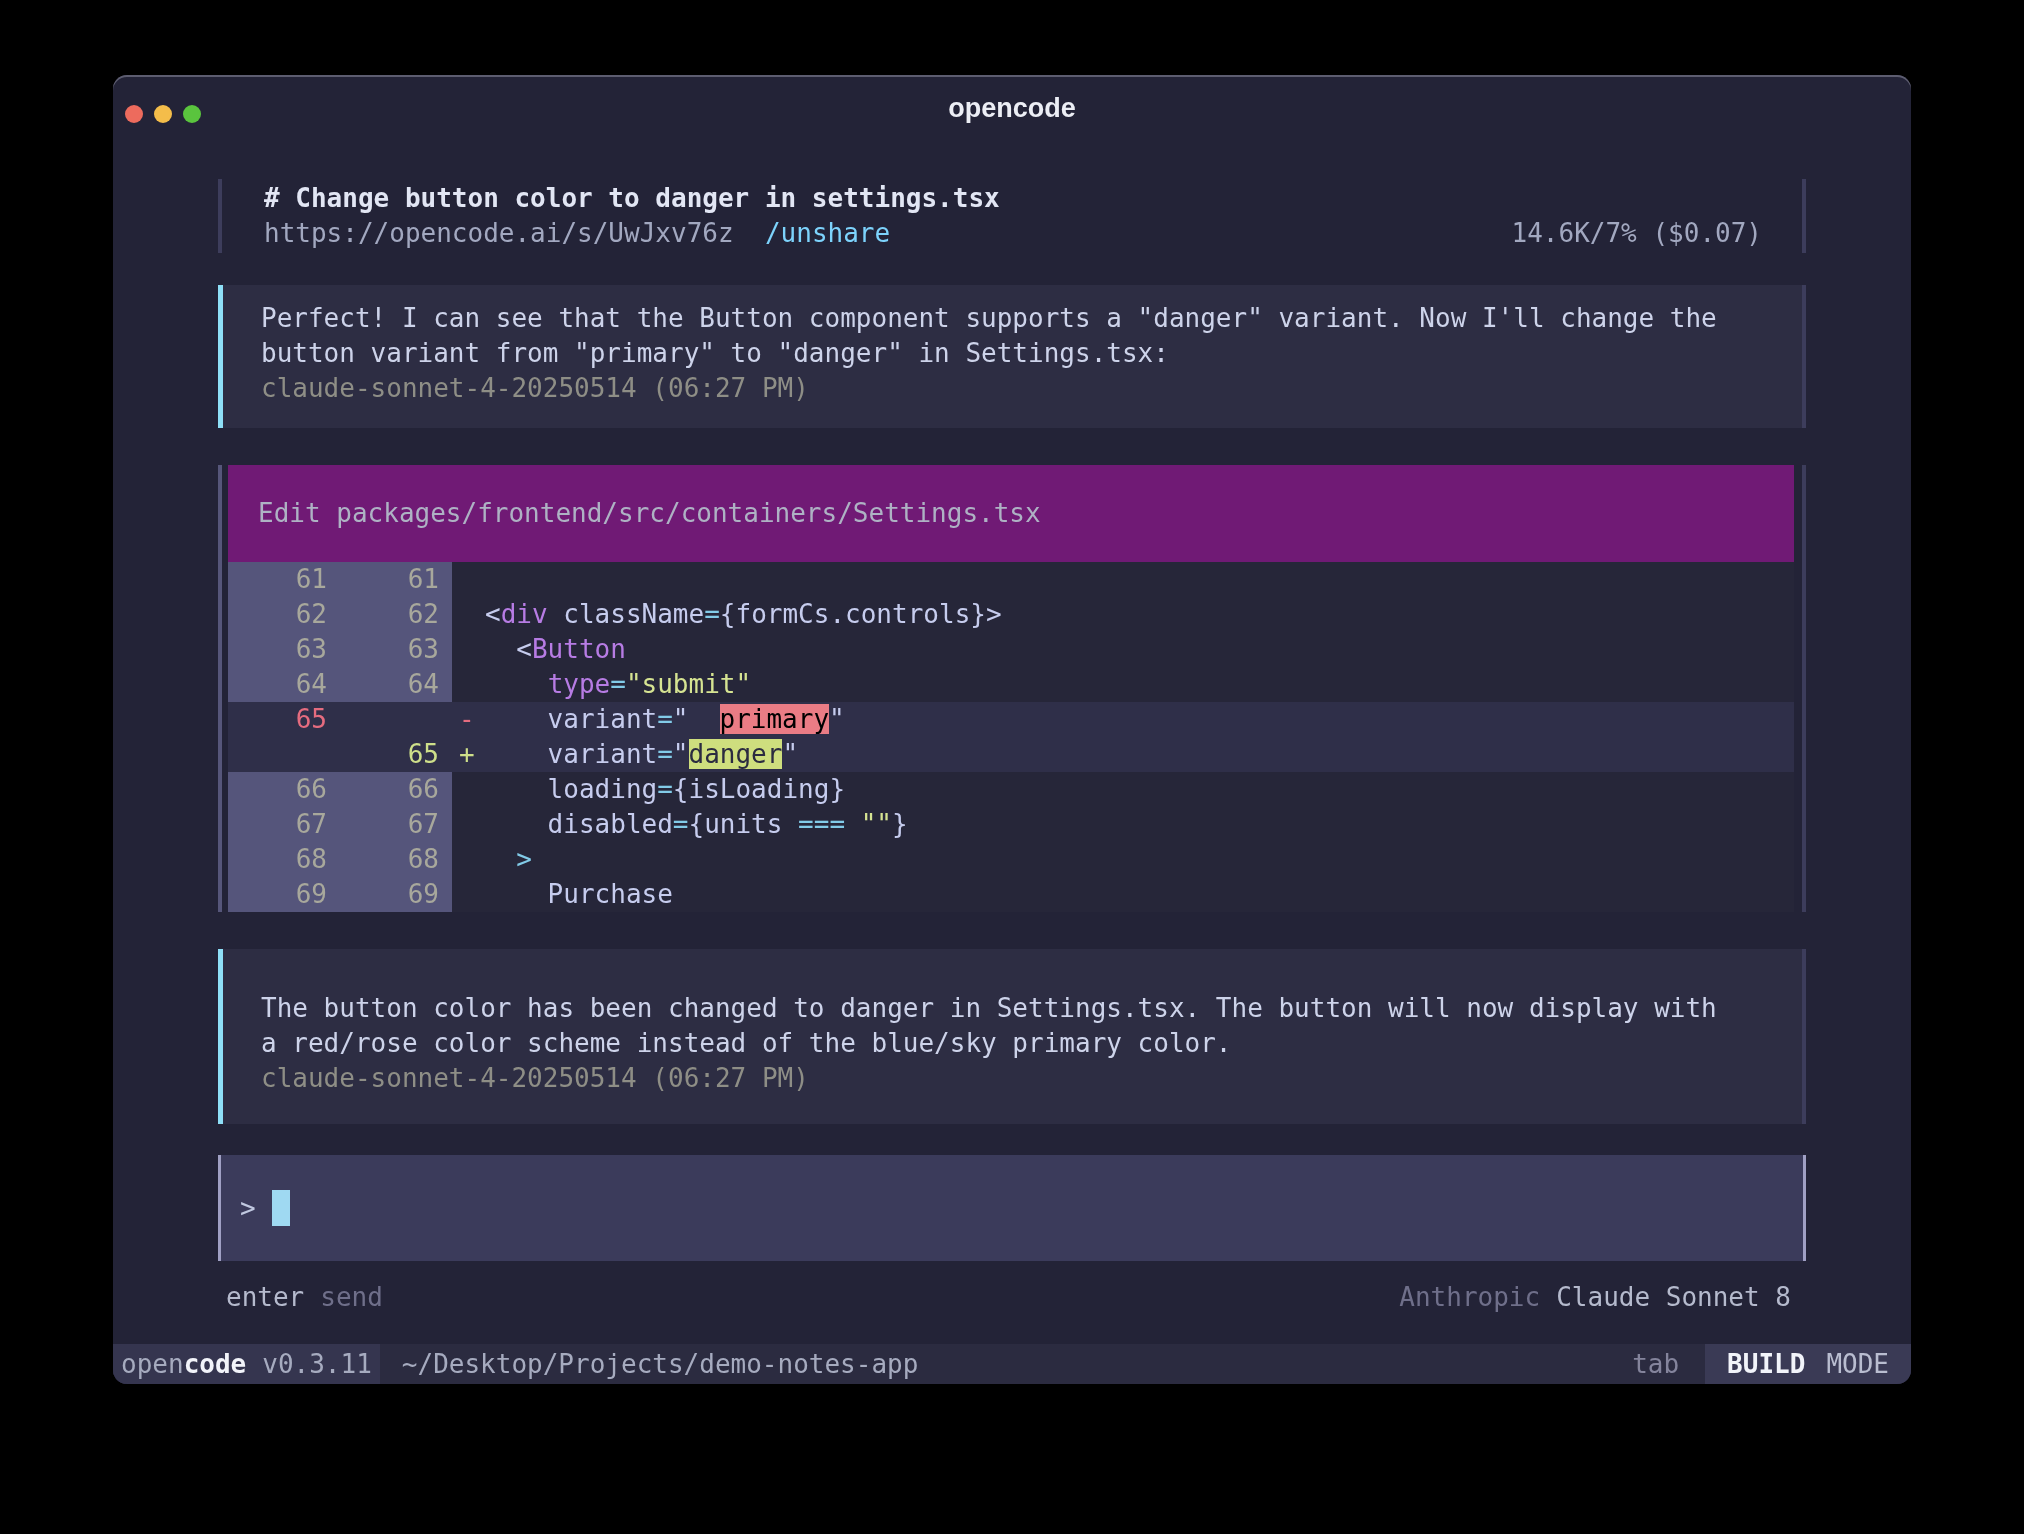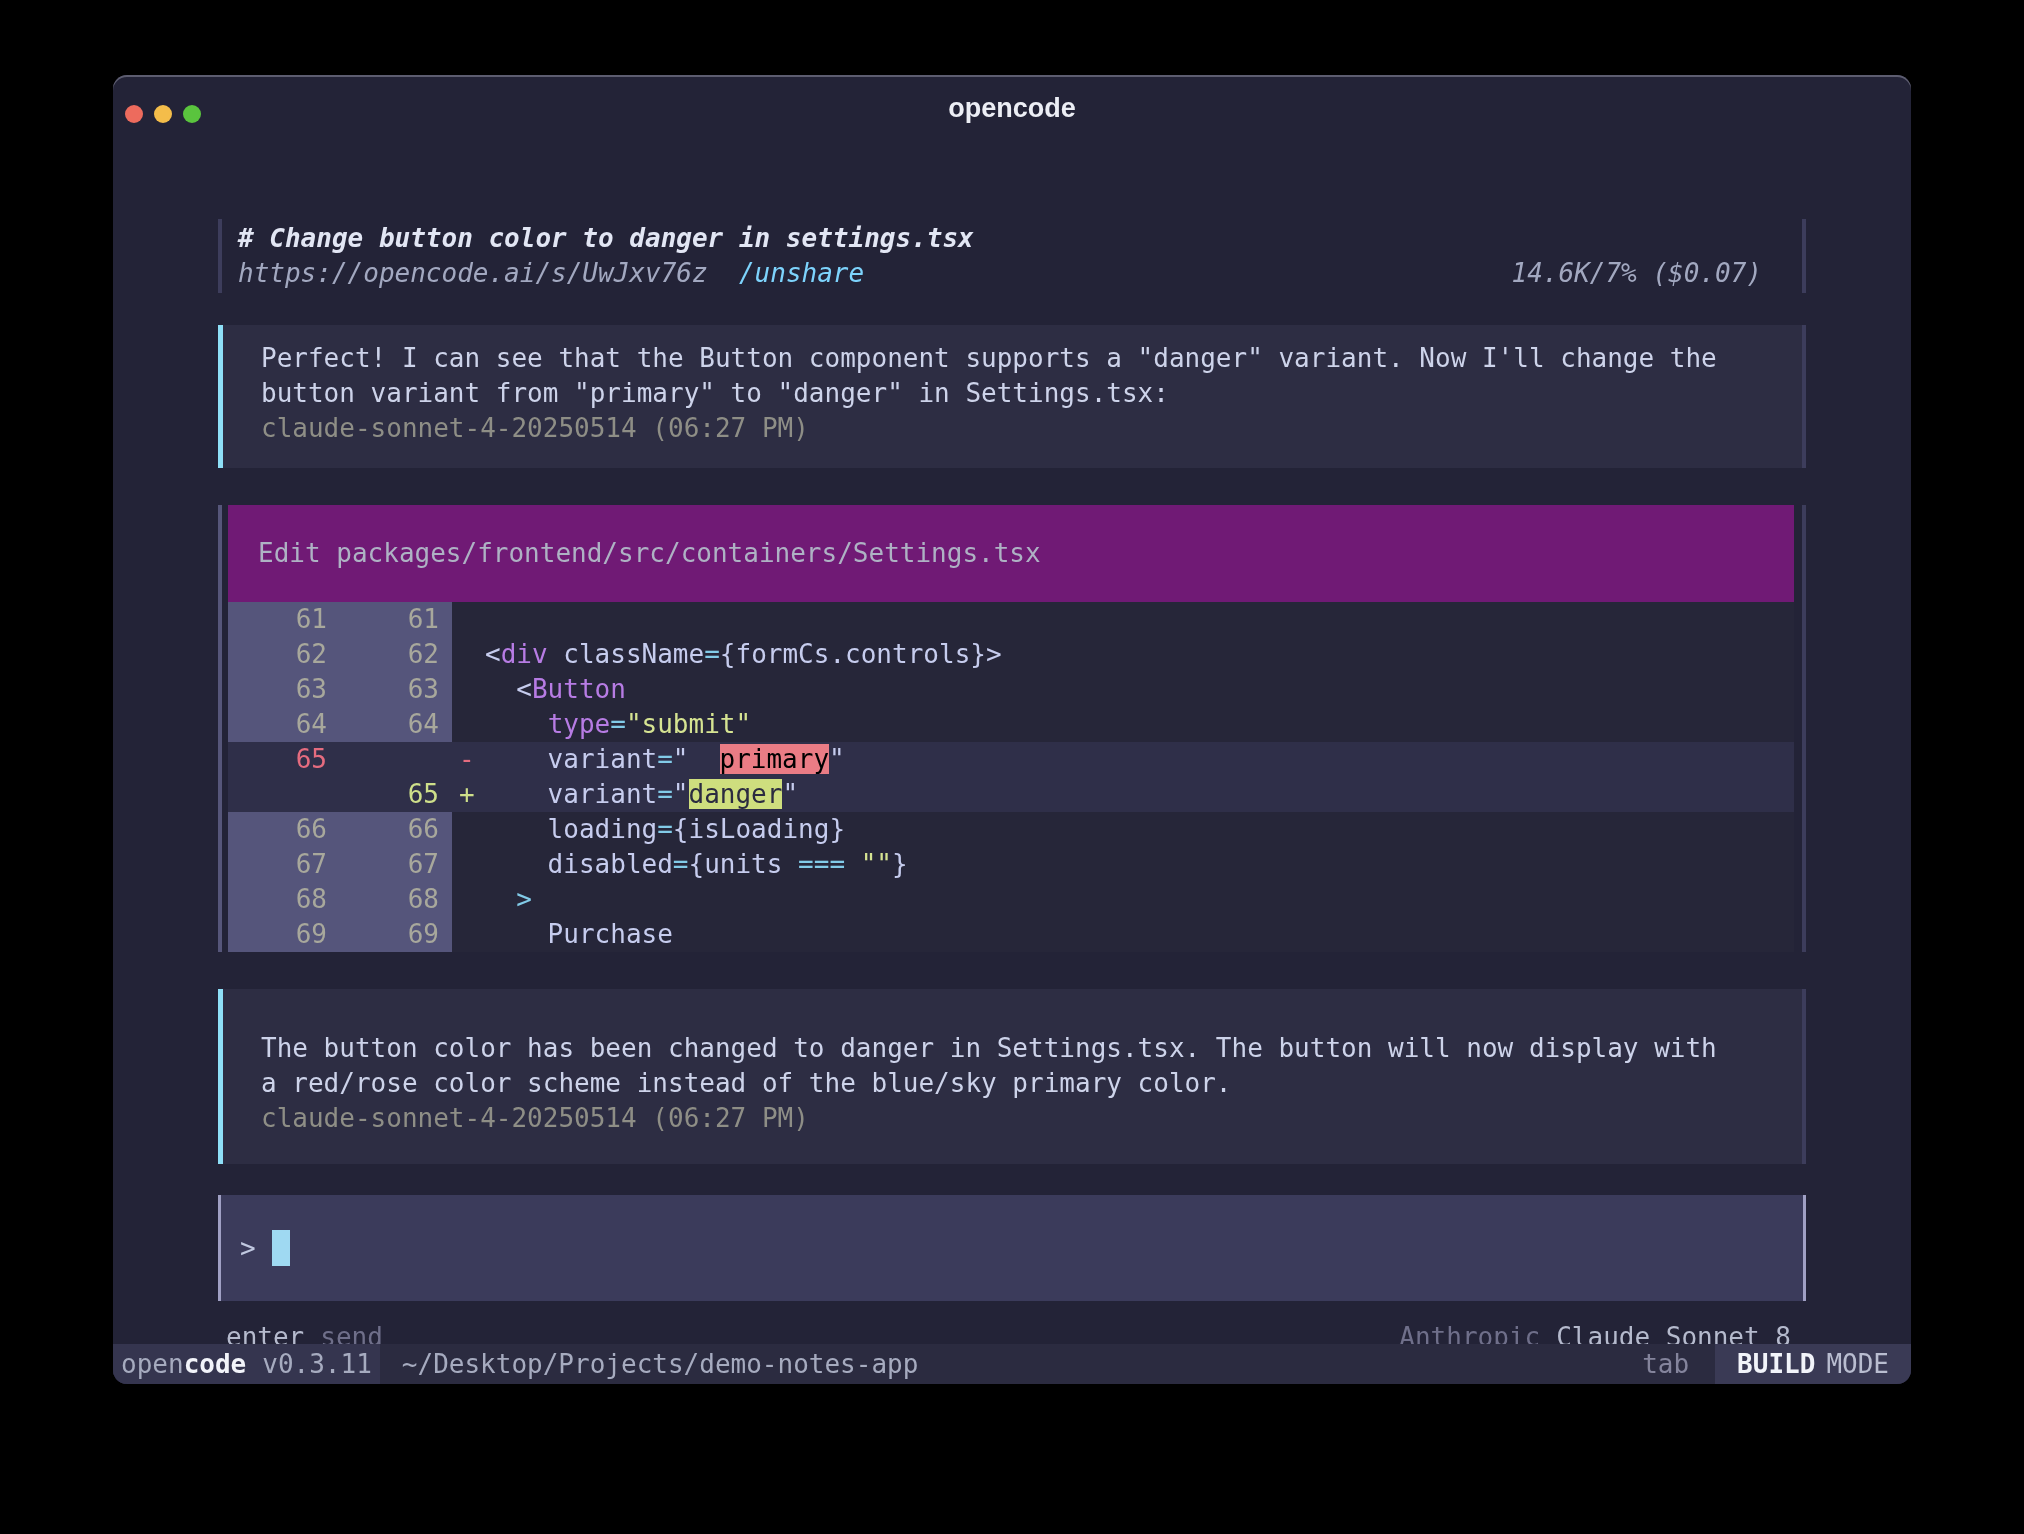--- a/index.html
+++ b/index.html
@@ -21,24 +21,23 @@
   .light.yellow{background:#f4bd4a;}
   .light.green{background:#5ac43e;}
   .win-title{
     position:absolute;left:0;right:0;top:16px;text-align:center;
     font:bold 27px/35px "Liberation Sans",sans-serif;color:#eceef5;
   }
   
   .content{margin:0 105px;}
   
   .topic{
-    margin-top:76px;
+    margin-top:36px;
     border-left:4px solid #3d3d5c;border-right:4px solid #3d3d5c;
-    padding:2px 40px 2px 16px;
-    font-style:italic;
+    padding:2px 40px 2px 42px;
   }
   .topic-title{font-weight:bold;color:#e2e6f4;white-space:pre;}
   .topic-sub{display:flex;justify-content:space-between;color:#a2a8c0;white-space:pre;}
   .topic-left .unshare{color:#7dd3fc;}
   
   .msg{
     margin-top:32px;background:#2d2d43;
     border-left:5px solid #8edff7;border-right:4px solid #3d3d5c;
     padding:16px 30px 22px 38px;
   }
@@ -92,21 +91,21 @@
   }
   .sb-left{display:flex;align-items:stretch;}
   .sb-app{background:#35354f;padding:0 8px;border-radius:0 0 0 14px;white-space:pre;}
   .sb-dim{color:#a6abbf;}
   .sb-bold{color:#f2f4fa;font-weight:bold;}
   .sb-ver{margin-left:16px;}
   .sb-path{color:#a6abbf;margin-left:22px;white-space:pre;}
   .sb-right{display:flex;align-items:stretch;}
   .sb-tab{color:#84849c;margin-right:26px;}
   .sb-mode{background:#3a3a55;padding:0 22px;border-radius:0 0 14px 0;white-space:pre;}
-  .sb-mode-rest{color:#b9bdd0;margin-left:11px;}
+  .sb-mode-rest{color:#b9bdd0;margin-left:21px;}
 </style>
 </head>
 <body>
 
 <div class="window">
 
   <div class="titlebar">
     <div class="lights">
       <span class="light red"></span>
       <span class="light yellow"></span>

